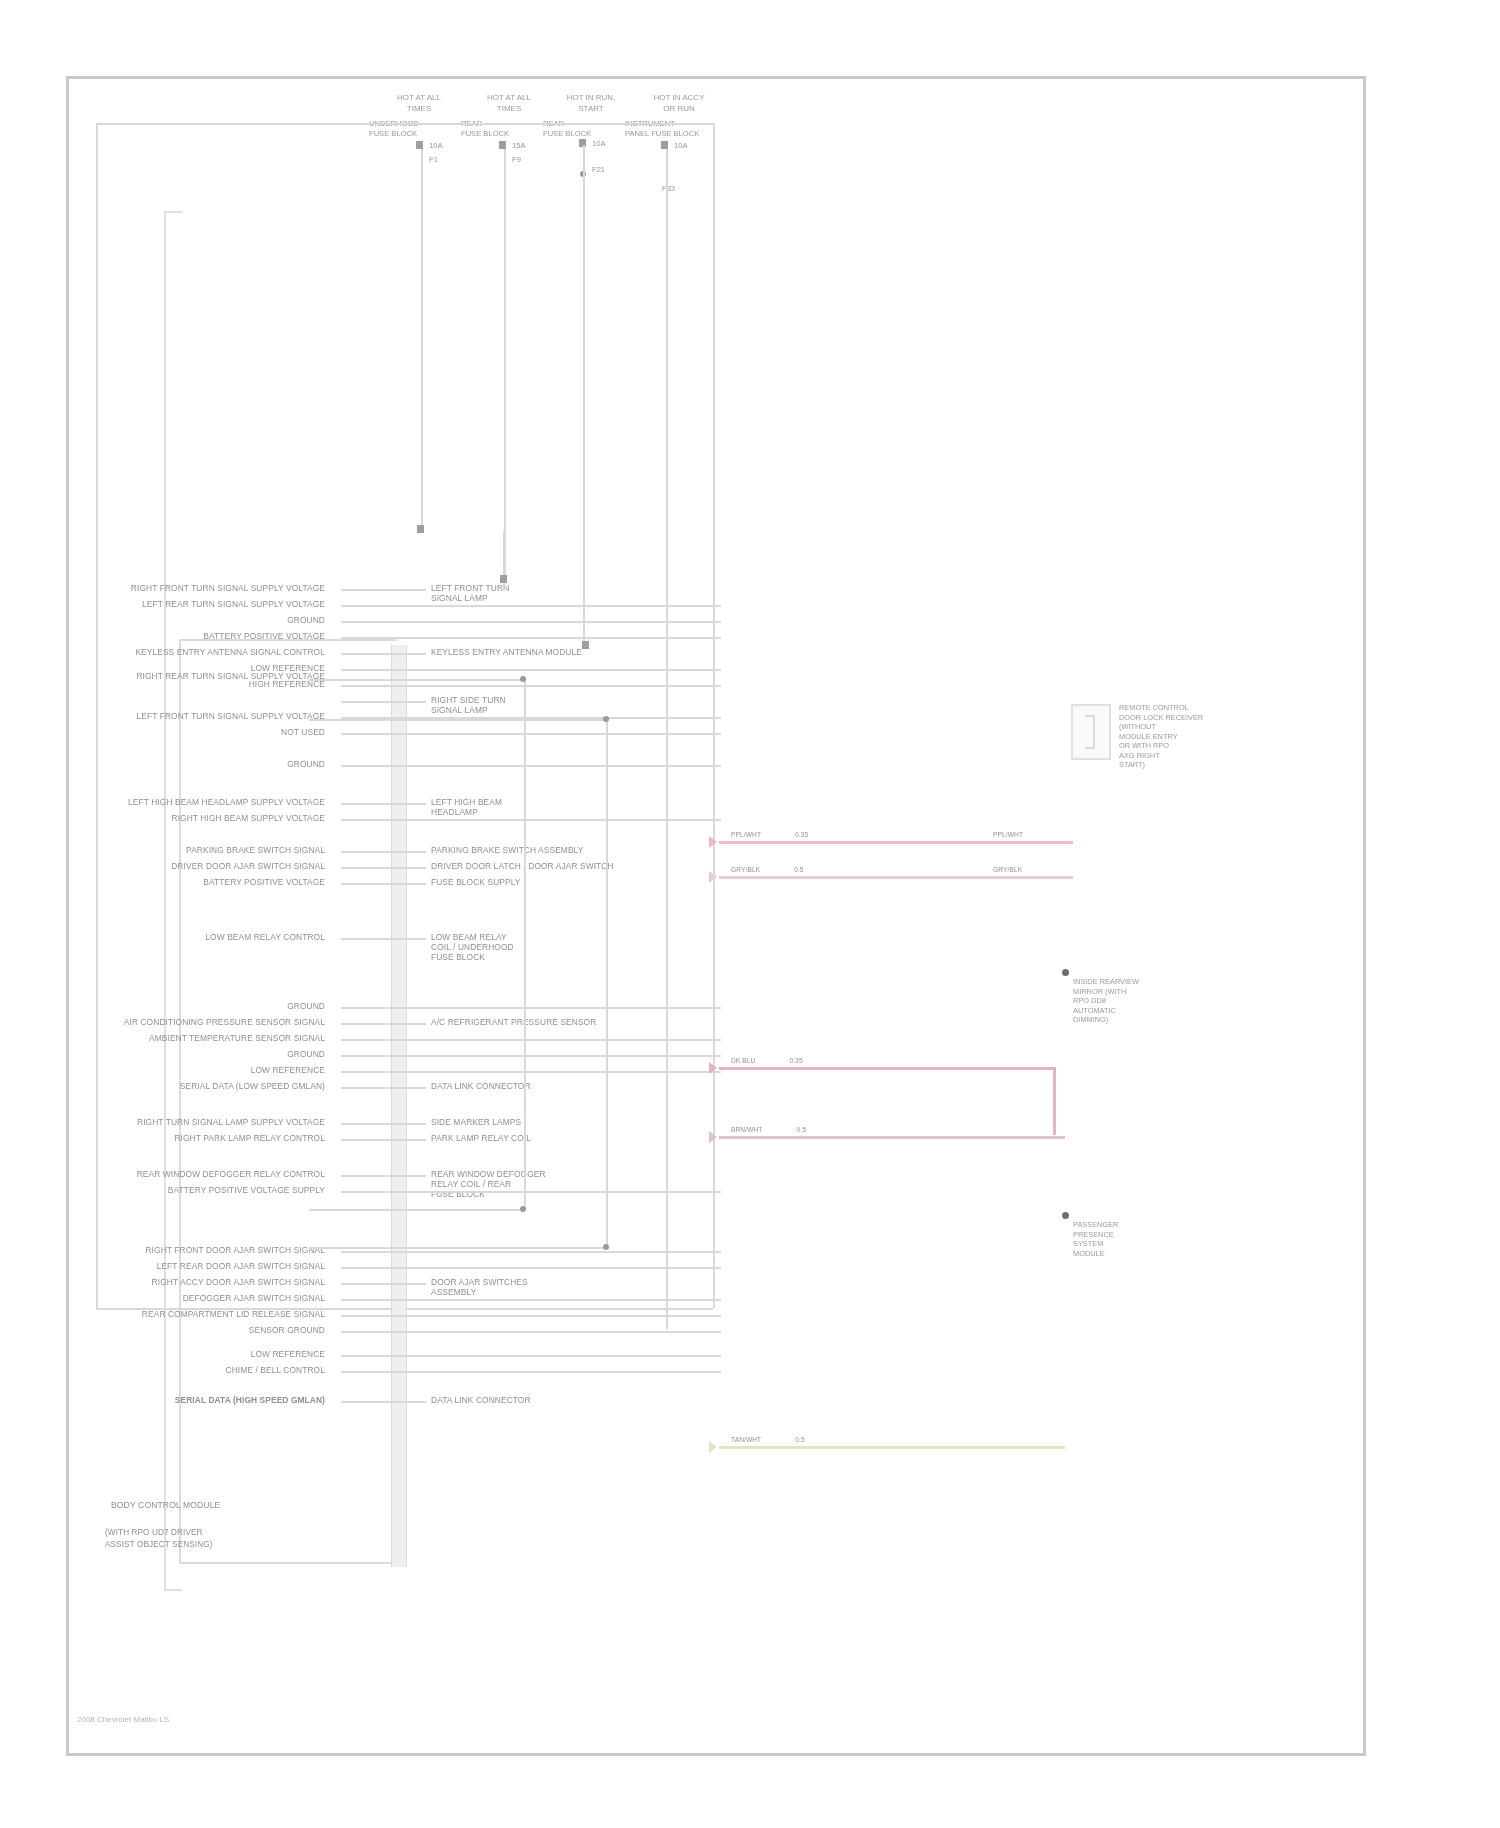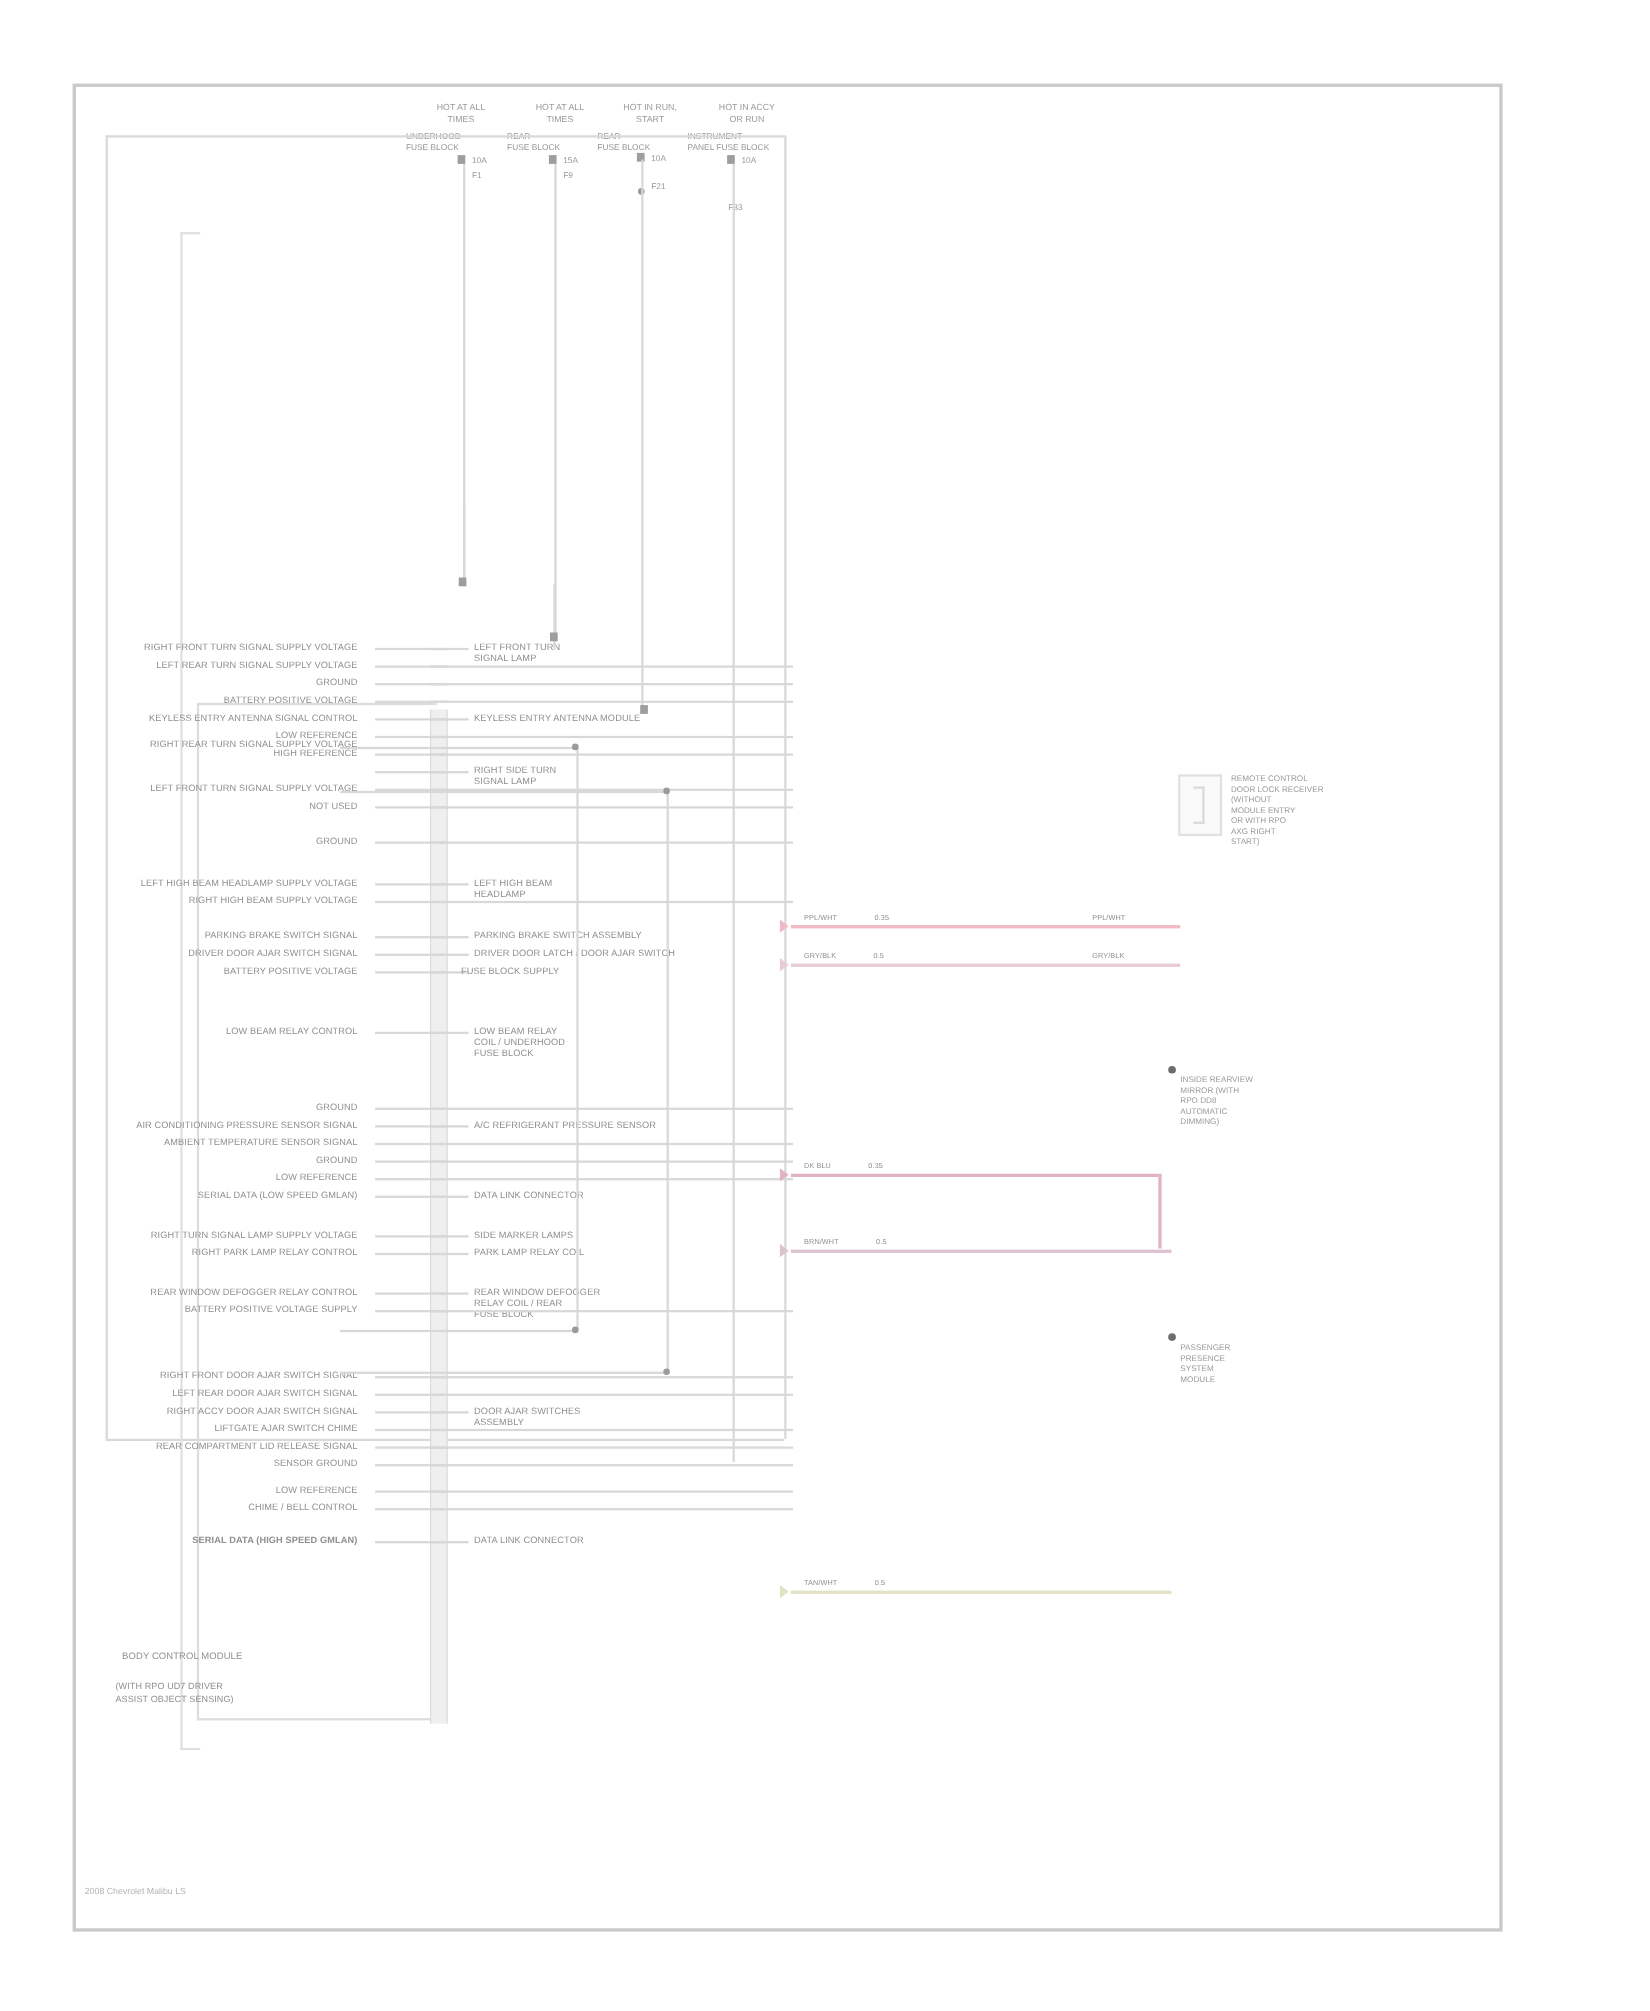--- a/index.html
+++ b/index.html
@@ -217,21 +217,21 @@
       </div>
       <div class="pin" style="top: 788px; left: 322px;"></div>
       <div class="lbl r" style="left: 40px; width: 216px; top: 782px;">DRIVER DOOR AJAR SWITCH SIGNAL</div>
       <div class="wire h" style="left: 272px; top: 788px; width: 85px;"></div>
       <div class="lbl" style="left: 362px; top: 782px;">
         <div>DRIVER DOOR LATCH / DOOR AJAR SWITCH</div>
       </div>
       <div class="pin" style="top: 804px; left: 322px;"></div>
       <div class="lbl r" style="left: 40px; width: 216px; top: 798px;">BATTERY POSITIVE VOLTAGE</div>
       <div class="wire h" style="left: 272px; top: 804px; width: 85px;"></div>
-      <div class="lbl" style="left: 350px; top: 798px; text-align: center;">
+      <div class="lbl" style="left: 362px; top: 798px; text-align: center;">
         <div>FUSE BLOCK SUPPLY</div>
       </div>
       <div class="pin" style="top: 859px; left: 322px;"></div>
       <div class="lbl r" style="left: 40px; width: 216px; top: 853px;">LOW BEAM RELAY CONTROL</div>
       <div class="wire h" style="left: 272px; top: 859px; width: 85px;"></div>
       <div class="lbl" style="left: 362px; top: 853px;">
         <div>LOW BEAM RELAY</div>
         <div>COIL / UNDERHOOD</div>
         <div>FUSE BLOCK</div>
       </div>
@@ -289,21 +289,21 @@
       <div class="lbl r" style="left: 40px; width: 216px; top: 1182px;">LEFT REAR DOOR AJAR SWITCH SIGNAL</div>
       <div class="wire h" style="left: 272px; top: 1188px; width: 380px;"></div>
       <div class="pin" style="top: 1204px; left: 322px;"></div>
       <div class="lbl r" style="left: 40px; width: 216px; top: 1198px;">RIGHT ACCY DOOR AJAR SWITCH SIGNAL</div>
       <div class="wire h" style="left: 272px; top: 1204px; width: 85px;"></div>
       <div class="lbl" style="left: 362px; top: 1198px;">
         <div>DOOR AJAR SWITCHES</div>
         <div>ASSEMBLY</div>
       </div>
       <div class="pin" style="top: 1220px; left: 322px;"></div>
-      <div class="lbl r" style="left: 40px; width: 216px; top: 1214px;">LIFTGATE AJAR SWITCH CHIME</div>
+      <div class="lbl r" style="left: 40px; width: 216px; top: 1214px;">DEFOGGER AJAR SWITCH SIGNAL</div>
       <div class="wire h" style="left: 272px; top: 1220px; width: 380px;"></div>
       <div class="pin" style="top: 1236px; left: 322px;"></div>
       <div class="lbl r" style="left: 40px; width: 216px; top: 1230px;">REAR COMPARTMENT LID RELEASE SIGNAL</div>
       <div class="wire h" style="left: 272px; top: 1236px; width: 380px;"></div>
       <div class="pin" style="top: 1252px; left: 322px;"></div>
       <div class="lbl r" style="left: 40px; width: 216px; top: 1246px;">SENSOR GROUND</div>
       <div class="wire h" style="left: 272px; top: 1252px; width: 380px;"></div>
       <div class="pin" style="top: 1276px; left: 322px;"></div>
       <div class="lbl r" style="left: 40px; width: 216px; top: 1270px;">LOW REFERENCE</div>
       <div class="wire h" style="left: 272px; top: 1276px; width: 380px;"></div>

